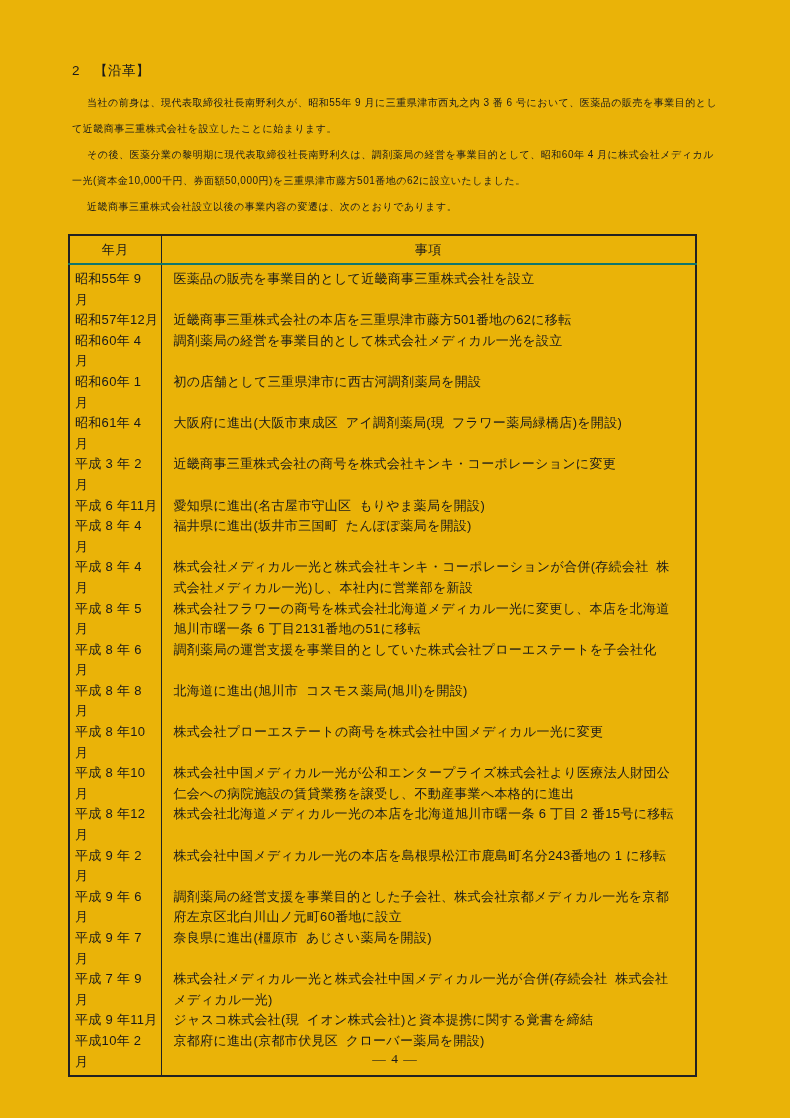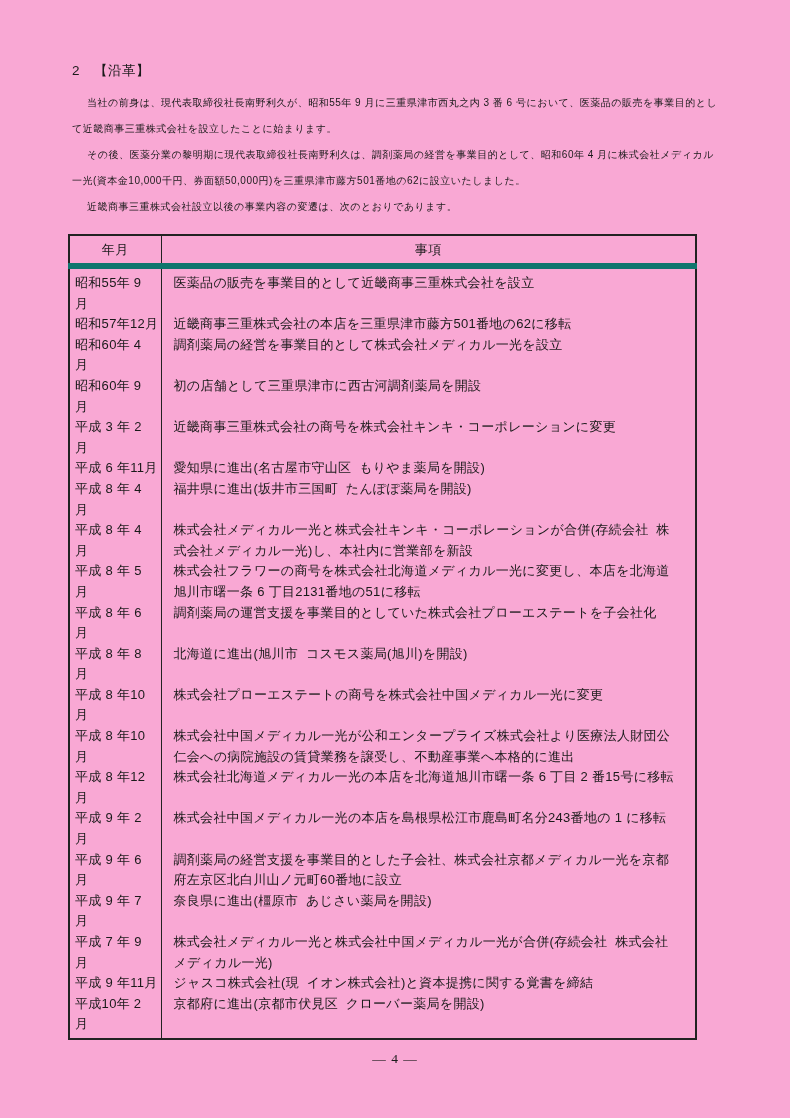--- a/index.html
+++ b/index.html
@@ -12,21 +12,21 @@
     height: 1118px;
     font-family: "Liberation Sans", sans-serif;
     color: #1a1a1a;
     position: relative;
     overflow: hidden;
   }
   .page {
     position: relative;
     width: 790px;
     height: 1118px;
-    background: #f9a8d4;
+    background: #eab308;
   }
   .content {
     position: absolute;
     left: 68px;
     top: 62px;
     width: 656px;
   }
   .section-heading {
     margin: 0 0 10px 4px;
     font-size: 13.5px;
@@ -56,21 +56,21 @@
     margin-top: 14px;
     border: 2px solid #222222;
   }
   table.history col.c-date { width: 92px; }
   table.history th {
     font-weight: normal;
     font-size: 13px;
     letter-spacing: 0.5px;
     text-align: center;
     height: 27px;
-    border-bottom: 6px solid #0f766e;
+    border-bottom: 2px solid #0f766e;
     padding: 0;
   }
   table.history th.h-date {
     border-right: 1.5px solid #222222;
   }
   table.history td {
     font-size: 13px;
     line-height: 20.6px;
     letter-spacing: 0.3px;
     vertical-align: top;
@@ -134,22 +134,26 @@
           </tr>
           <tr>
             <td class="date">昭和57年12月</td>
             <td class="event">近畿商事三重株式会社の本店を三重県津市藤方501番地の62に移転</td>
           </tr>
           <tr>
             <td class="date">昭和60年 4 月</td>
             <td class="event">調剤薬局の経営を事業目的として株式会社メディカル一光を設立</td>
           </tr>
           <tr>
-            <td class="date">昭和60年 9 月</td>
+            <td class="date">昭和60年 1 月</td>
             <td class="event">初の店舗として三重県津市に西古河調剤薬局を開設</td>
+          </tr>
+          <tr>
+            <td class="date">昭和61年 4 月</td>
+            <td class="event">大阪府に進出(大阪市東成区  アイ調剤薬局(現  フラワー薬局緑橋店)を開設)</td>
           </tr>
           <tr>
             <td class="date">平成 3 年 2 月</td>
             <td class="event">近畿商事三重株式会社の商号を株式会社キンキ・コーポレーションに変更</td>
           </tr>
           <tr>
             <td class="date">平成 6 年11月</td>
             <td class="event">愛知県に進出(名古屋市守山区  もりやま薬局を開設)</td>
           </tr>
           <tr>

